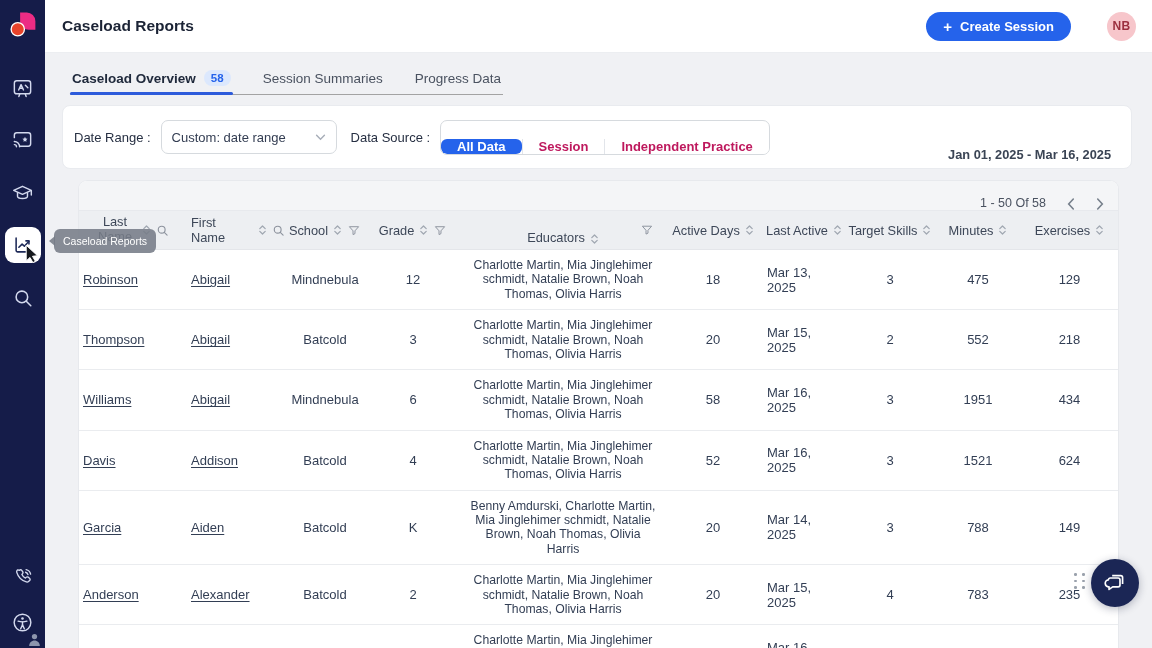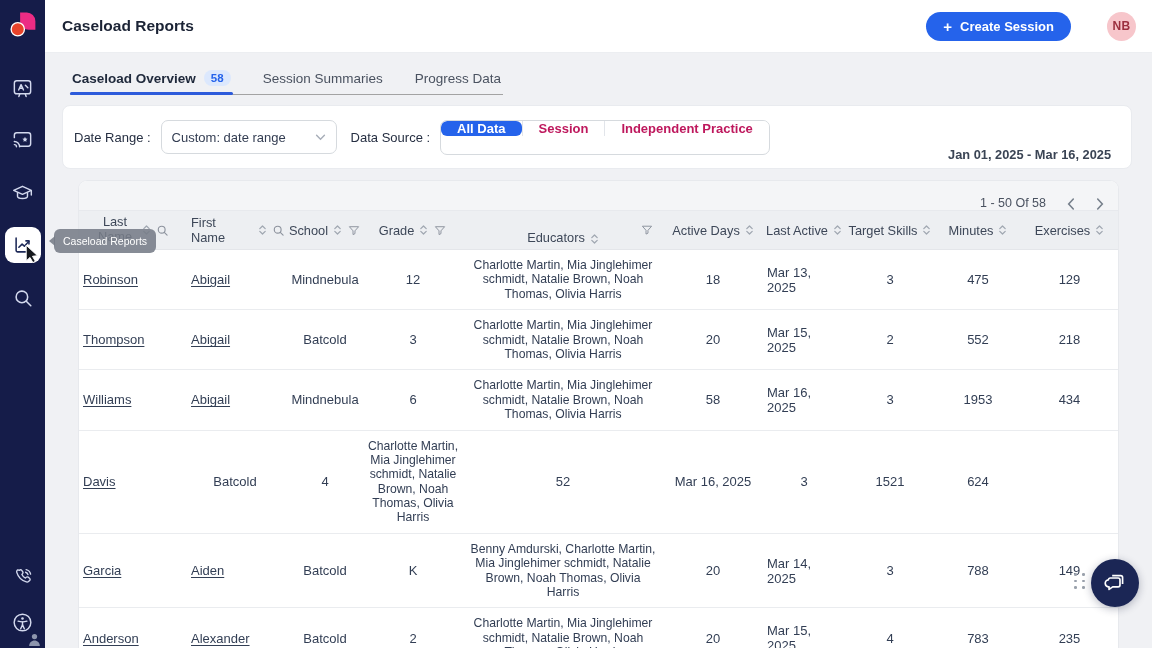--- a/index.html
+++ b/index.html
@@ -34,21 +34,21 @@
   .tab.active{color:#202a3c;font-weight:600;}
   .tab.active::after{content:'';position:absolute;left:0;right:0;bottom:-1px;height:3px;background:#2d5bdb;border-radius:2px;}
   .badge{background:#dce8fd;color:#2563eb;font-size:11.5px;font-weight:600;padding:2px 7px;border-radius:9px;}
 
   
   .filter-card{margin:10px 20px 0 17px;background:#fff;border:1px solid #e9ebef;border-radius:8px;height:64px;
     display:flex;align-items:center;position:relative;padding:0 14px 0 11px;flex-shrink:0;}
   .flabel{font-size:13px;color:#262f42;margin-right:10px;}
   .select{width:176px;height:34px;border:1px solid #d6dade;border-radius:7px;display:flex;align-items:center;
     justify-content:space-between;padding:0 10px;font-size:13px;color:#333d52;background:#fff;margin-right:14px;cursor:pointer;}
-  .seg{display:flex;align-items:flex-start;border:1px solid #d6dade;border-radius:7px;background:#fff;height:35px;overflow:hidden;}
+  .seg{display:flex;align-items:flex-end;border:1px solid #d6dade;border-radius:7px;background:#fff;height:35px;overflow:hidden;}
   .seg-btn{padding:0 16px;font-size:13px;font-weight:600;color:#be185d;background:#fff;border:none;cursor:pointer;font-family:inherit;}
   .seg-btn + .seg-btn{border-left:1px solid #e2e5ea;}
   .seg-btn.active{background:#2563eb;color:#fff;border-radius:6px;}
   .date-span{position:absolute;right:20px;bottom:6px;font-size:12.8px;color:#3a4454;font-weight:bold;}
 
   
   .table-card{margin:11px 33px 0;background:#fff;border:1px solid #e7e9ed;border-bottom:none;
     border-radius:9px 9px 0 0;display:flex;flex-direction:column;flex:1;overflow:hidden;min-height:0;}
   .pagebar{height:30px;background:#f4f5f7;display:flex;align-items:flex-end;justify-content:flex-end;
     padding:0 14px;font-size:12.5px;color:#4a5260;border-bottom:1px solid #e7e9ed;flex-shrink:0;}
@@ -382,26 +382,29 @@
                 <span class="lnk">Abigail</span>
               </div>
               <div class="tcell">Mindnebula</div>
               <div class="tcell">6</div>
               <div class="tcell edu">
                 <span class="edu-text">Charlotte Martin, Mia Jinglehimer schmidt, Natalie Brown, Noah Thomas, Olivia Harris</span>
               </div>
               <div class="tcell">58</div>
               <div class="tcell">Mar 16, 2025</div>
               <div class="tcell">3</div>
-              <div class="tcell">1953</div>
+              <div class="tcell">1951</div>
               <div class="tcell">434</div>
             </div>
             <div class="grid trow">
               <div class="tcell left">
                 <span class="lnk">Davis</span>
+              </div>
+              <div class="tcell left cl-first">
+                <span class="lnk">Addison</span>
               </div>
               <div class="tcell">Batcold</div>
               <div class="tcell">4</div>
               <div class="tcell edu">
                 <span class="edu-text">Charlotte Martin, Mia Jinglehimer schmidt, Natalie Brown, Noah Thomas, Olivia Harris</span>
               </div>
               <div class="tcell">52</div>
               <div class="tcell">Mar 16, 2025</div>
               <div class="tcell">3</div>
               <div class="tcell">1521</div>

